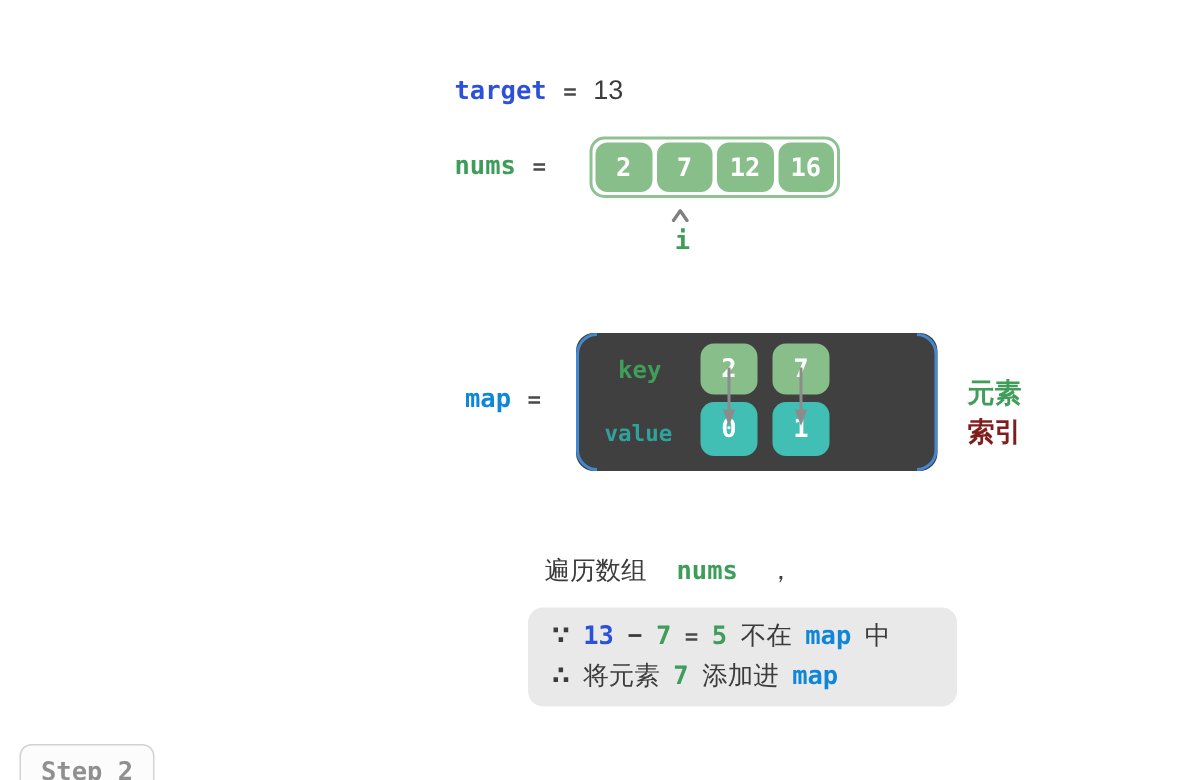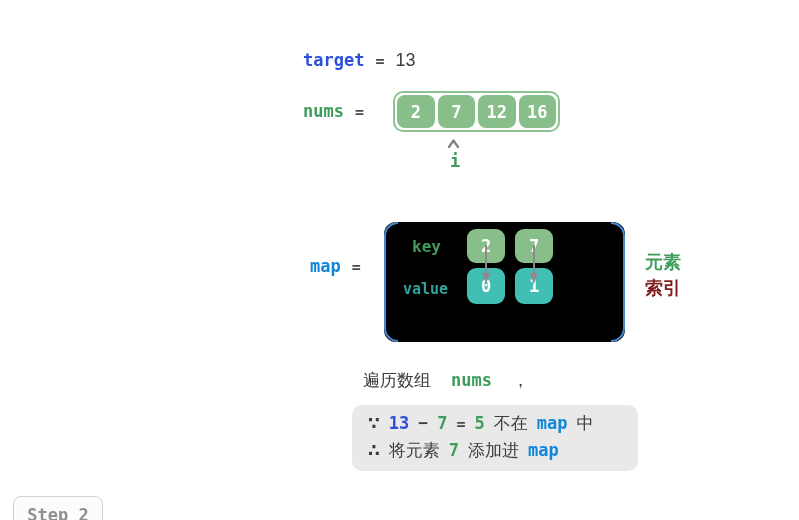--- a/index.html
+++ b/index.html
@@ -23,21 +23,21 @@
   .nums-cell { flex: 1; background: #87be8a; border-radius: 8px; color: #ffffff;
                font-size: 17px; display: flex; align-items: center; justify-content: center; }
 
   
   .caret-wrap { left: 447px; top: 139px; width: 13px; height: 9px; }
   .ptr-i { left: 449px; top: 151px; color: #3f9d5b; font-size: 17px; width: 12px; text-align: center; }
 
   
   .map-label { left: 310px; top: 256px; display: flex; align-items: baseline; gap: 11px; }
   .tok-map { color: #0e87d8; font-size: 17px; }
-  .map-box { left: 384px; top: 222px; width: 241px; height: 120px; background: #000000; border-radius: 12px; }
+  .map-box { left: 384px; top: 222px; width: 241px; height: 92px; background: #404040; border-radius: 12px; }
   .bracket { position: absolute; top: 0; bottom: 0; width: 14px; }
   .bracket.left  { left: 0;  border: 2.5px solid #4289d3; border-right: none; border-radius: 14px 0 0 14px; }
   .bracket.right { right: 0; border: 2.5px solid #4289d3; border-left: none;  border-radius: 0 14px 14px 0; }
   .map-key-label   { position: absolute; left: 28px; top: 15px; color: #419e5a; font-size: 16px; }
   .map-value-label { position: absolute; left: 19px; top: 58px; color: #2fa39b; font-size: 15px; }
   .map-cell { position: absolute; width: 38px; border-radius: 9px; color: #ffffff; font-size: 17px;
               display: flex; align-items: center; justify-content: center; }
   .key-cell   { top: 7px;  height: 34px; background: #87be8a; }
   .value-cell { top: 46px; height: 36px; background: #41bfb4; }
   .cell-col0 { left: 83px; } .cell-col1 { left: 131px; }

